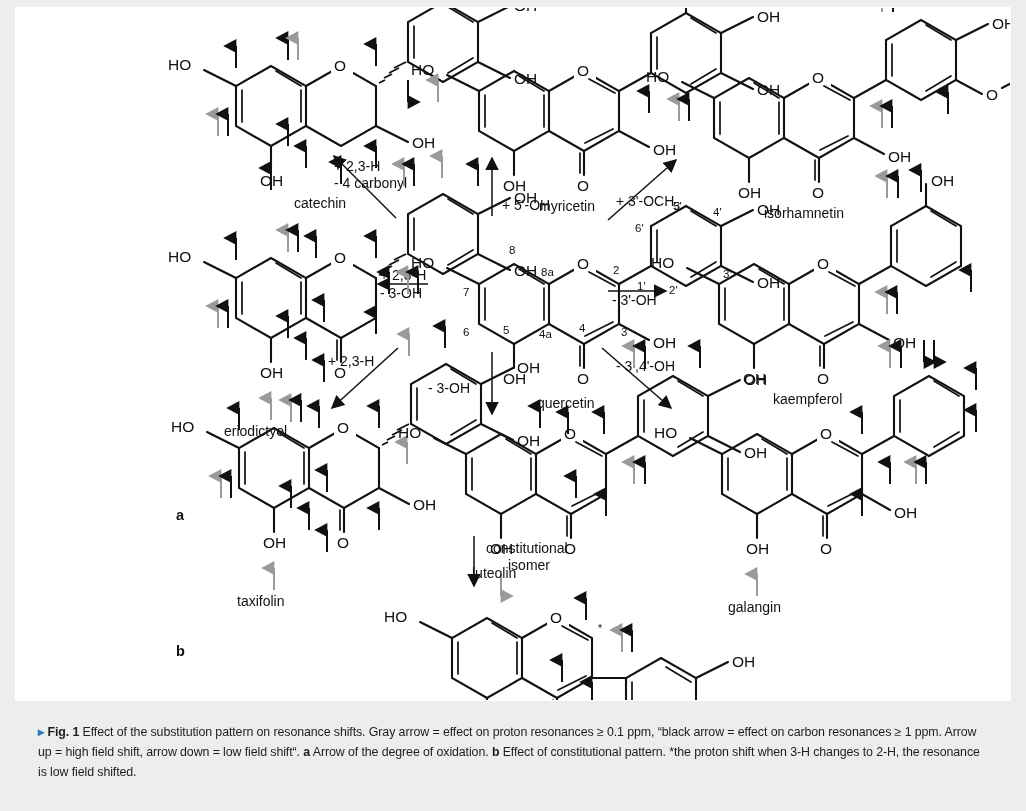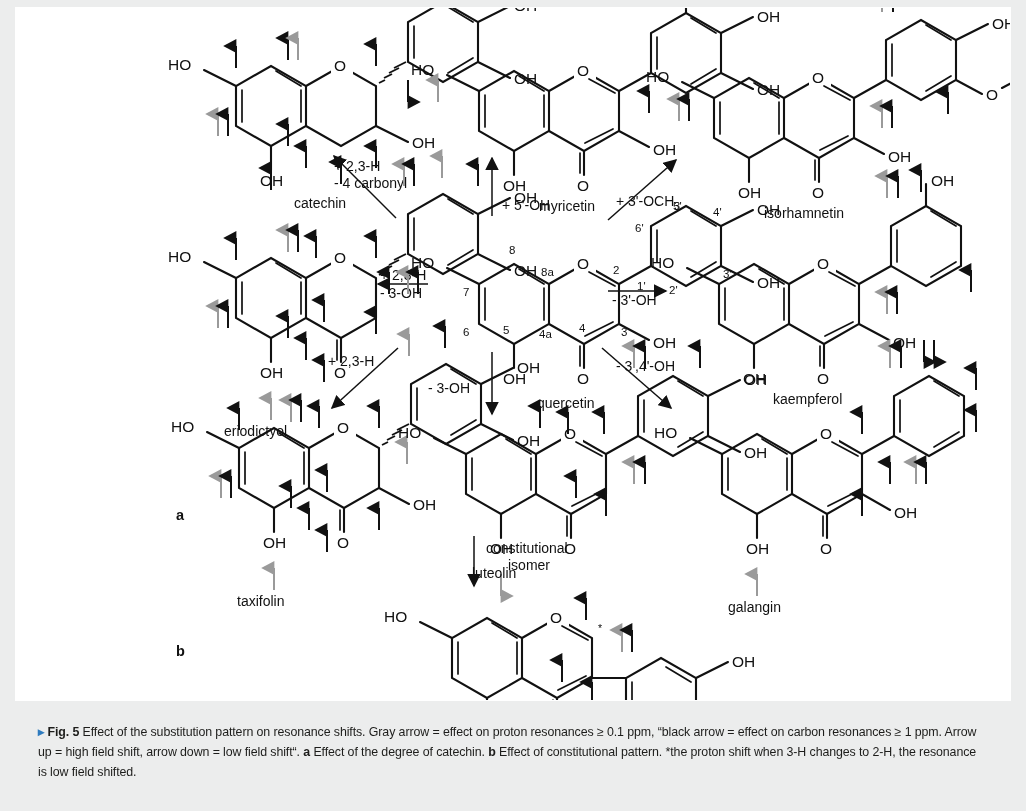--- a/index.html
+++ b/index.html
@@ -527,23 +527,23 @@
 
       <text class="panel-letter" x="160" y="512">a</text>
       <text class="panel-letter" x="160" y="648">b</text>
 
     </svg>
   </div>
 
   <div class="caption-panel">
     <div class="caption-text">
       <span class="cap-marker">▸</span>
-      <b>Fig. 5</b>
+      <b>Fig. 1</b>
       <span>Effect of the substitution pattern on resonance shifts. Gray arrow = effect on proton resonances ≥ 0.1 ppm, “black arrow = effect on carbon resonances ≥ 1 ppm. Arrow up = high field shift, arrow down = low field shift“.</span>
       <b>a</b>
-      <span>Effect of the degree of catechin.</span>
+      <span>Arrow of the degree of oxidation.</span>
       <b>b</b>
       <span>Effect of constitutional pattern.</span>
       <span>*the proton shift when 3-H changes to 2-H, the resonance is low field shifted.</span>
     </div>
   </div>
 
 </div>
 
 </body></html>

